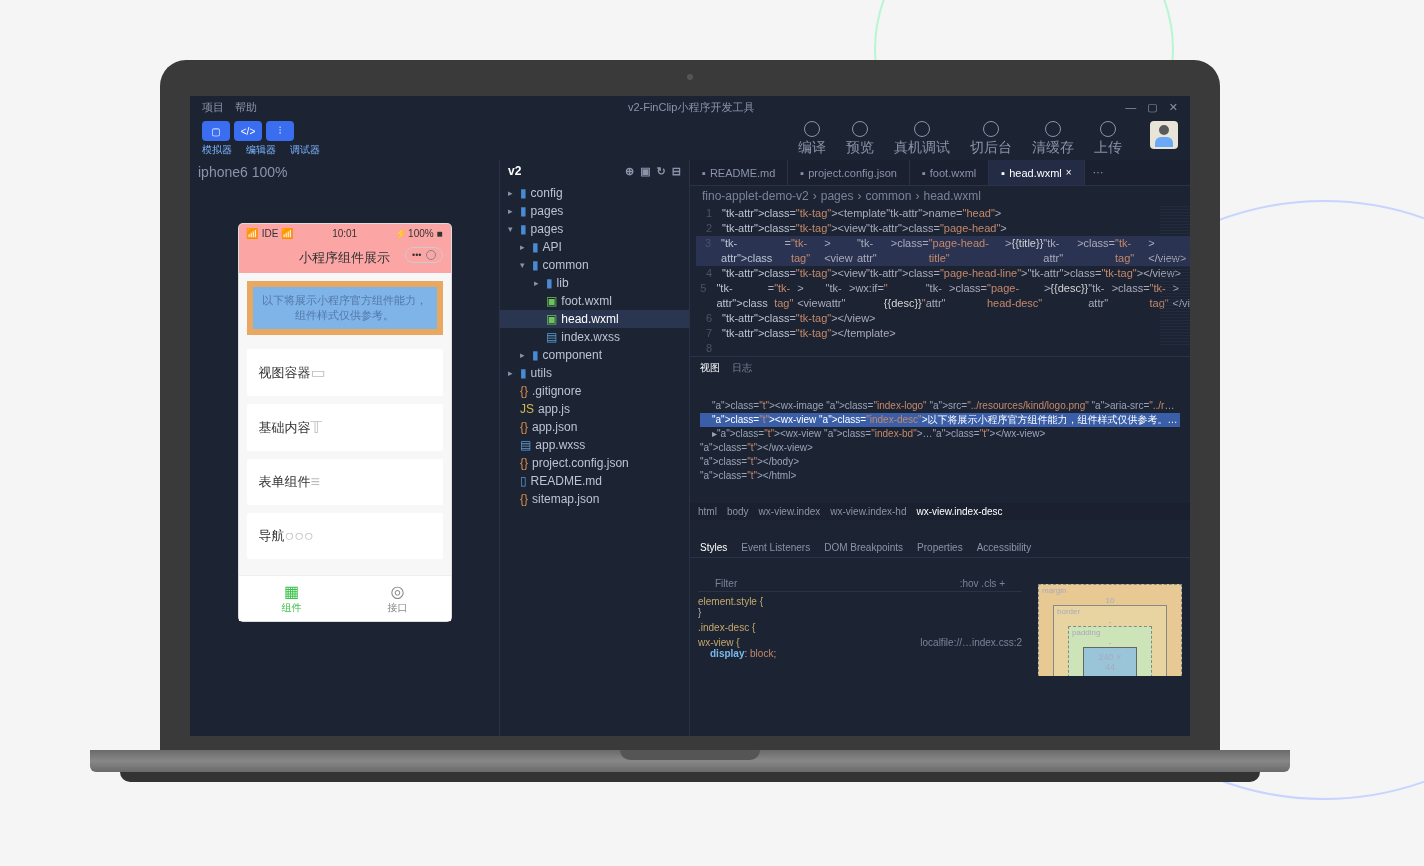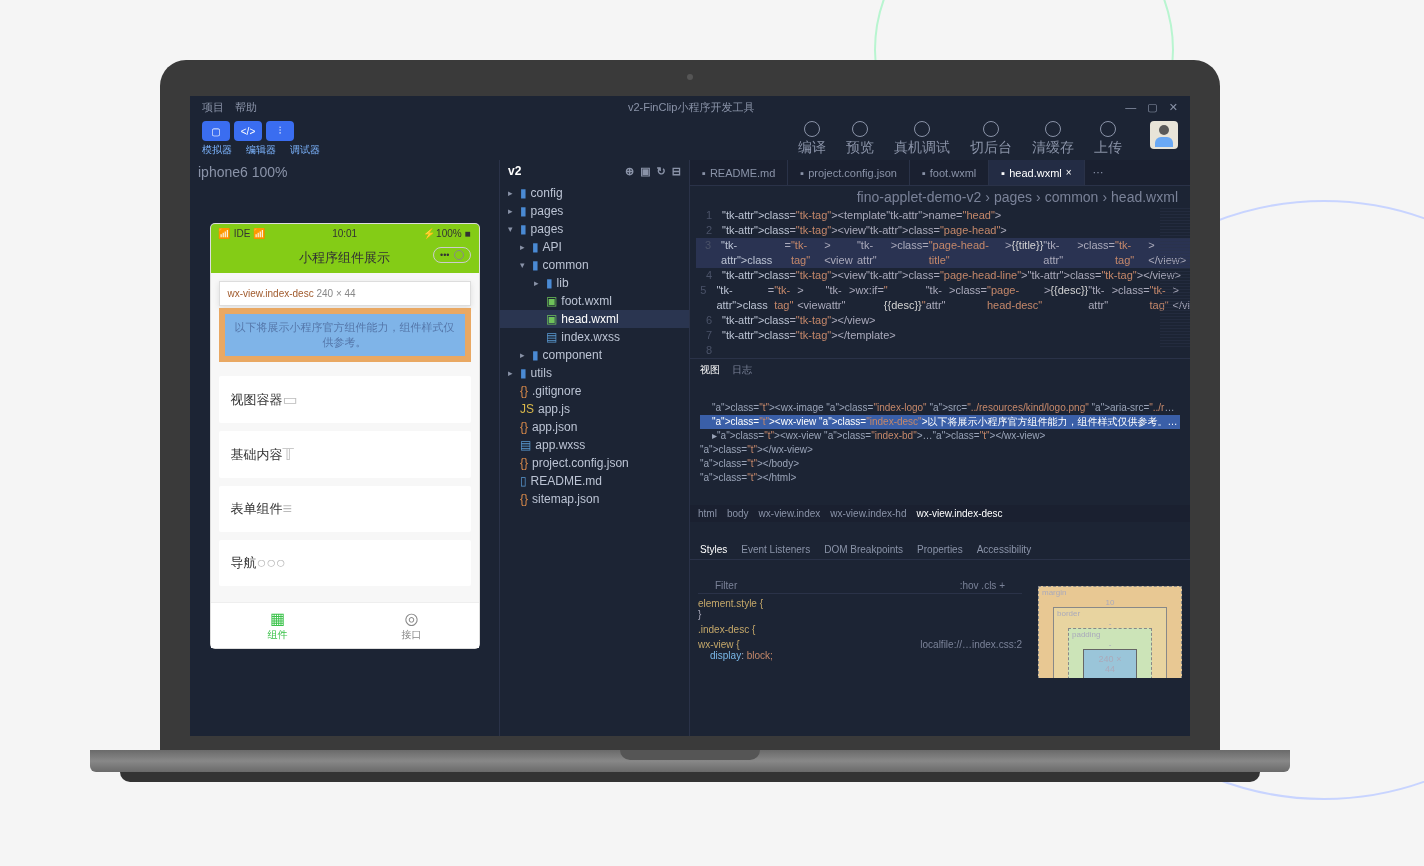--- a/index.html
+++ b/index.html
@@ -35,21 +35,21 @@
 .tool-action .ico { width: 16px; height: 16px; border: 1px solid #8a93a8; border-radius: 50%; }
 .avatar { width: 28px; height: 28px; background: #e8e4d8; border-radius: 4px; margin-left: 8px; position: relative; }
 .avatar::after { content:""; position:absolute; left:50%; top:4px; width:10px; height:10px; background:#5a5a5a; border-radius:50%; transform:translateX(-50%);}
 .avatar::before { content:""; position:absolute; left:50%; bottom:2px; width:18px; height:10px; background:#6aa9f5; border-radius:6px 6px 0 0; transform:translateX(-50%);}
 
 .main { display: flex; height: calc(100% - 64px); }
 
 
 .simpane { width: 310px; background: #1c2434; border-right: 1px solid #2a3248; display: flex; flex-direction: column; }
 .sim-status { padding: 4px 8px; color: #8a93a8; font-size: 14px; }
-.phone { background: #84cc16; width: 268px; margin: 40px auto 0; border-radius: 4px; color: #333; font-size: 12px; box-shadow: 0 0 0 1px #ddd; }
+.phone { background: #fca5a5; width: 212px; margin: 40px auto 0; border-radius: 4px; color: #333; font-size: 12px; box-shadow: 0 0 0 1px #ddd; }
 .ph-status { display: flex; justify-content: space-between; padding: 4px 8px; font-size: 10px; }
 .ph-title { text-align: center; font-size: 13px; padding: 6px 0; position: relative; }
 .ph-menu { position: absolute; right: 8px; top: 4px; border: 1px solid #ccc; border-radius: 12px; padding: 2px 6px; font-size: 9px; display: flex; gap: 4px; align-items: center; }
 .ph-menu .circ { width: 10px; height: 10px; border: 1px solid #888; border-radius: 50%; display:inline-block;}
 .ph-body { padding: 8px; background: #f7f7f7; }
 .inspect-tip { background: #fff; border: 1px solid #ddd; padding: 6px 8px; font-size: 10px; box-shadow: 0 2px 6px rgba(0,0,0,.1); margin-bottom: 2px; }
 .inspect-tip .sel { color: #a05a2c; }
 .inspect-tip .dim { color: #888; }
 .highlighted { background: #e9a862; padding: 6px; margin-bottom: 14px; }
 .highlighted-inner { background: #7fb4e8; color: #5577aa; font-size: 11px; text-align: center; padding: 6px; }
@@ -72,21 +72,21 @@
 .tree-item .f-wxml { color: #6ec25a; } .tree-item .f-js { color: #d9b84a; } .tree-item .f-json { color: #d98a4a; } .tree-item .f-wxss { color: #5a9ad4; } .tree-item .f-md { color: #5a9ad4; }
 .tree-item.sel { background: #2a3550; color: #fff; }
 
 
 .editor-col { flex: 1; display: flex; flex-direction: column; min-width: 0; }
 .tabs { display: flex; background: #1a2030; border-bottom: 1px solid #2a3248; font-size: 11px; }
 .tab { padding: 6px 12px; color: #8a93a8; display: flex; align-items: center; gap: 4px; border-right: 1px solid #2a3248; }
 .tab.active { background: #232c44; color: #fff; }
 .tab .close { font-size: 10px; }
 .tab-more { padding: 6px 8px; color: #8a93a8; }
-.breadcrumb { padding: 3px 12px; color: #7a8298; font-size: 14px; text-align: right; }
+.breadcrumb { padding: 3px 12px; color: #7a8298; font-size: 12px; }
 .breadcrumb span.sep { margin: 0 4px; }
 .code { font-family: Menlo, Consolas, monospace; font-size: 11px; line-height: 15px; padding-left: 6px; position: relative; }
 .code-line { display: flex; }
 .lineno { width: 26px; text-align: right; color: #4a5268; padding-right: 10px; } .tk-str { color: #c5886a; } .tk-brace { color: #d4d4d4; } .tk-txt { color: #bcc4d4; }
 .code-line.hl { background: #2a3352; }
 .minimap { position: absolute; right: 0; top: 0; width: 30px; height: 140px; background: repeating-linear-gradient(#2a3248 0 1px, transparent 1px 3px); opacity: .5; }
 
 
 .devtools { height: 320px; border-top: 1px solid #2a3248; display: flex; flex-direction: column; font-size: 10px; gap: 18px; }
 .dt-tabs { display: flex; gap: 12px; padding: 4px 10px; color: #7a8298; }
@@ -95,21 +95,21 @@
 .dt-dom .row.sel { background: #3a5fa8; color: #fff; } .dt-dom .v { color: #c5886a; }
 .dt-crumb { background: #1a2030; padding: 3px 8px; color: #8a93a8; }
 .dt-crumb span { margin-right: 10px; }
 .dt-crumb span.act { color: #fff; }
 .dt-panel-tabs { display: flex; gap: 14px; padding: 4px 10px; border-bottom: 1px solid #2a3248; color: #8a93a8; }
 .dt-panel-tabs span.act { color: #fff; }
 .dt-bottom { flex: 1; display: flex; overflow: hidden; }
 .dt-styles { flex: 1; font-family: Menlo, monospace; padding: 0 8px; overflow: hidden; }
 .dt-filter { display: flex; justify-content: space-between; padding: 2px 17px; color: #7a8298; border-bottom: 1px solid #2a3248; }
 .dt-rule { margin-top: 4px; }
-.dt-rule .sel { color: #c5a86a; } .dt-rule .prop { color: #7ab8e8; } .dt-rule .val { color: #c5886a; } .dt-rule .src { float: right; color: #7a8298; }
+.dt-rule .sel { color: #c5a86a; } .dt-rule .prop { color: #7ab8e8; font-weight: bold; } .dt-rule .val { color: #c5886a; } .dt-rule .src { float: right; color: #7a8298; }
 .dt-box { width: 160px; padding: 8px; }
 .boxmodel { font-family: Menlo, monospace; font-size: 9px; }
 .bm { border: 1px dashed #888; padding: 10px 14px 14px; position: relative; text-align: center; }
 .bm > .lbl { position: absolute; top: 1px; left: 3px; font-size: 8px; }
 .bm.margin { background: #e8c893; border-style: dashed; }
 .bm.border { background: #e8d4a0; border: 1px solid #888; }
 .bm.padding { background: #cce4b8; border: 1px dashed #888; }
 .bm.content { background: #9ac5d9; border: 1px solid #666; padding: 4px 10px; }
 .bm .num { font-size: 8px; }
 </style>
@@ -190,24 +190,20 @@
               <span>⚡100% ■</span>
             </div>
             <div class="ph-title">
               <span>小程序组件展示</span>
               <span class="ph-menu">
                   <span>•••</span>
                   <span class="circ"></span>
                 </span>
             </div>
             <div class="ph-body">
-              <div class="inspect-tip">
-                <span class="sel">wx-view.index-desc</span>
-                <span class="dim">240 × 44</span>
-              </div>
               <div class="highlighted">
                 <div class="highlighted-inner">以下将展示小程序官方组件能力，组件样式仅供参考。</div>
               </div>
               <div id="sim-list">
                   <div class="list-card">
                     <span>视图容器</span>
                     <span class="ico">▭</span>
                   </div>
                   <div class="list-card">
                     <span>基础内容</span>

